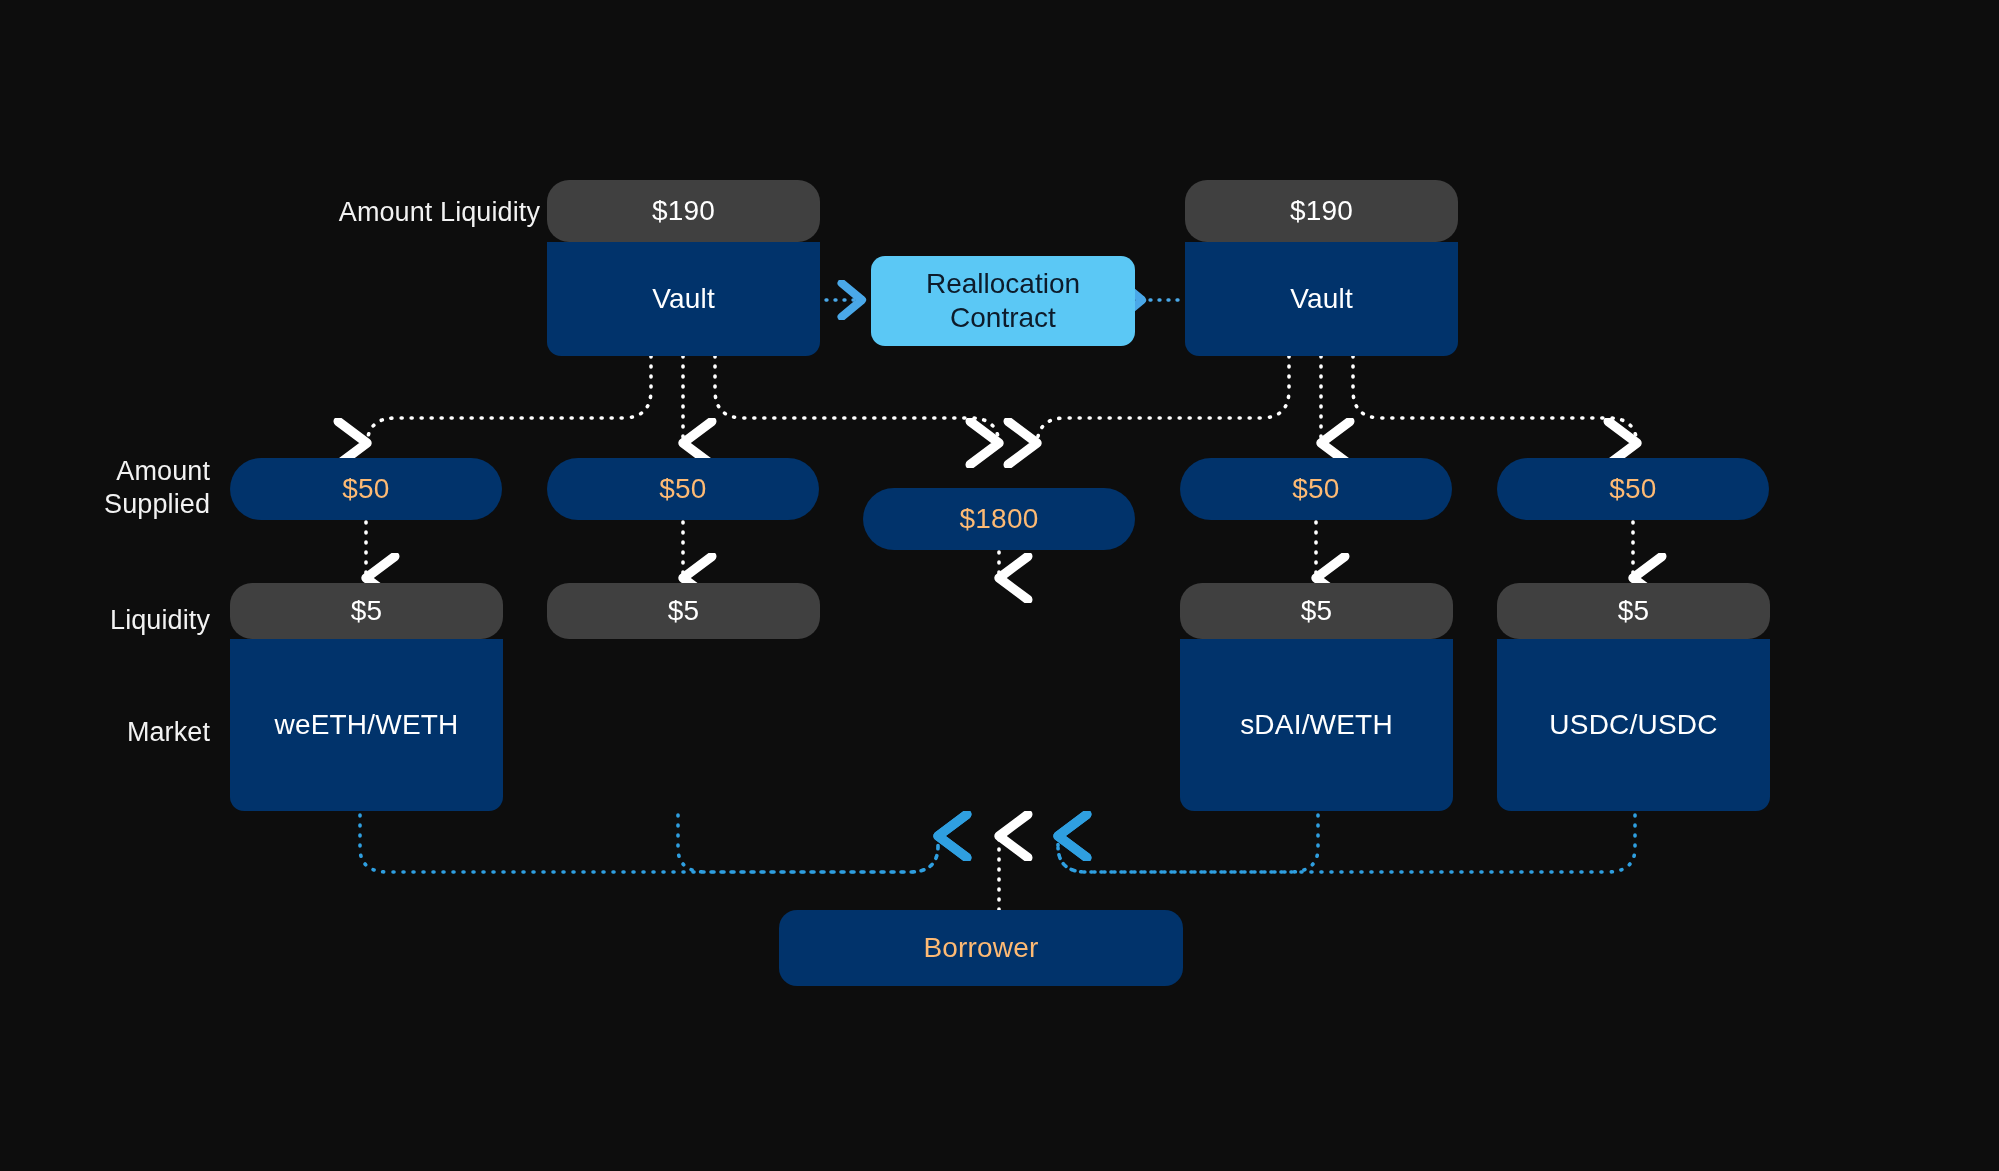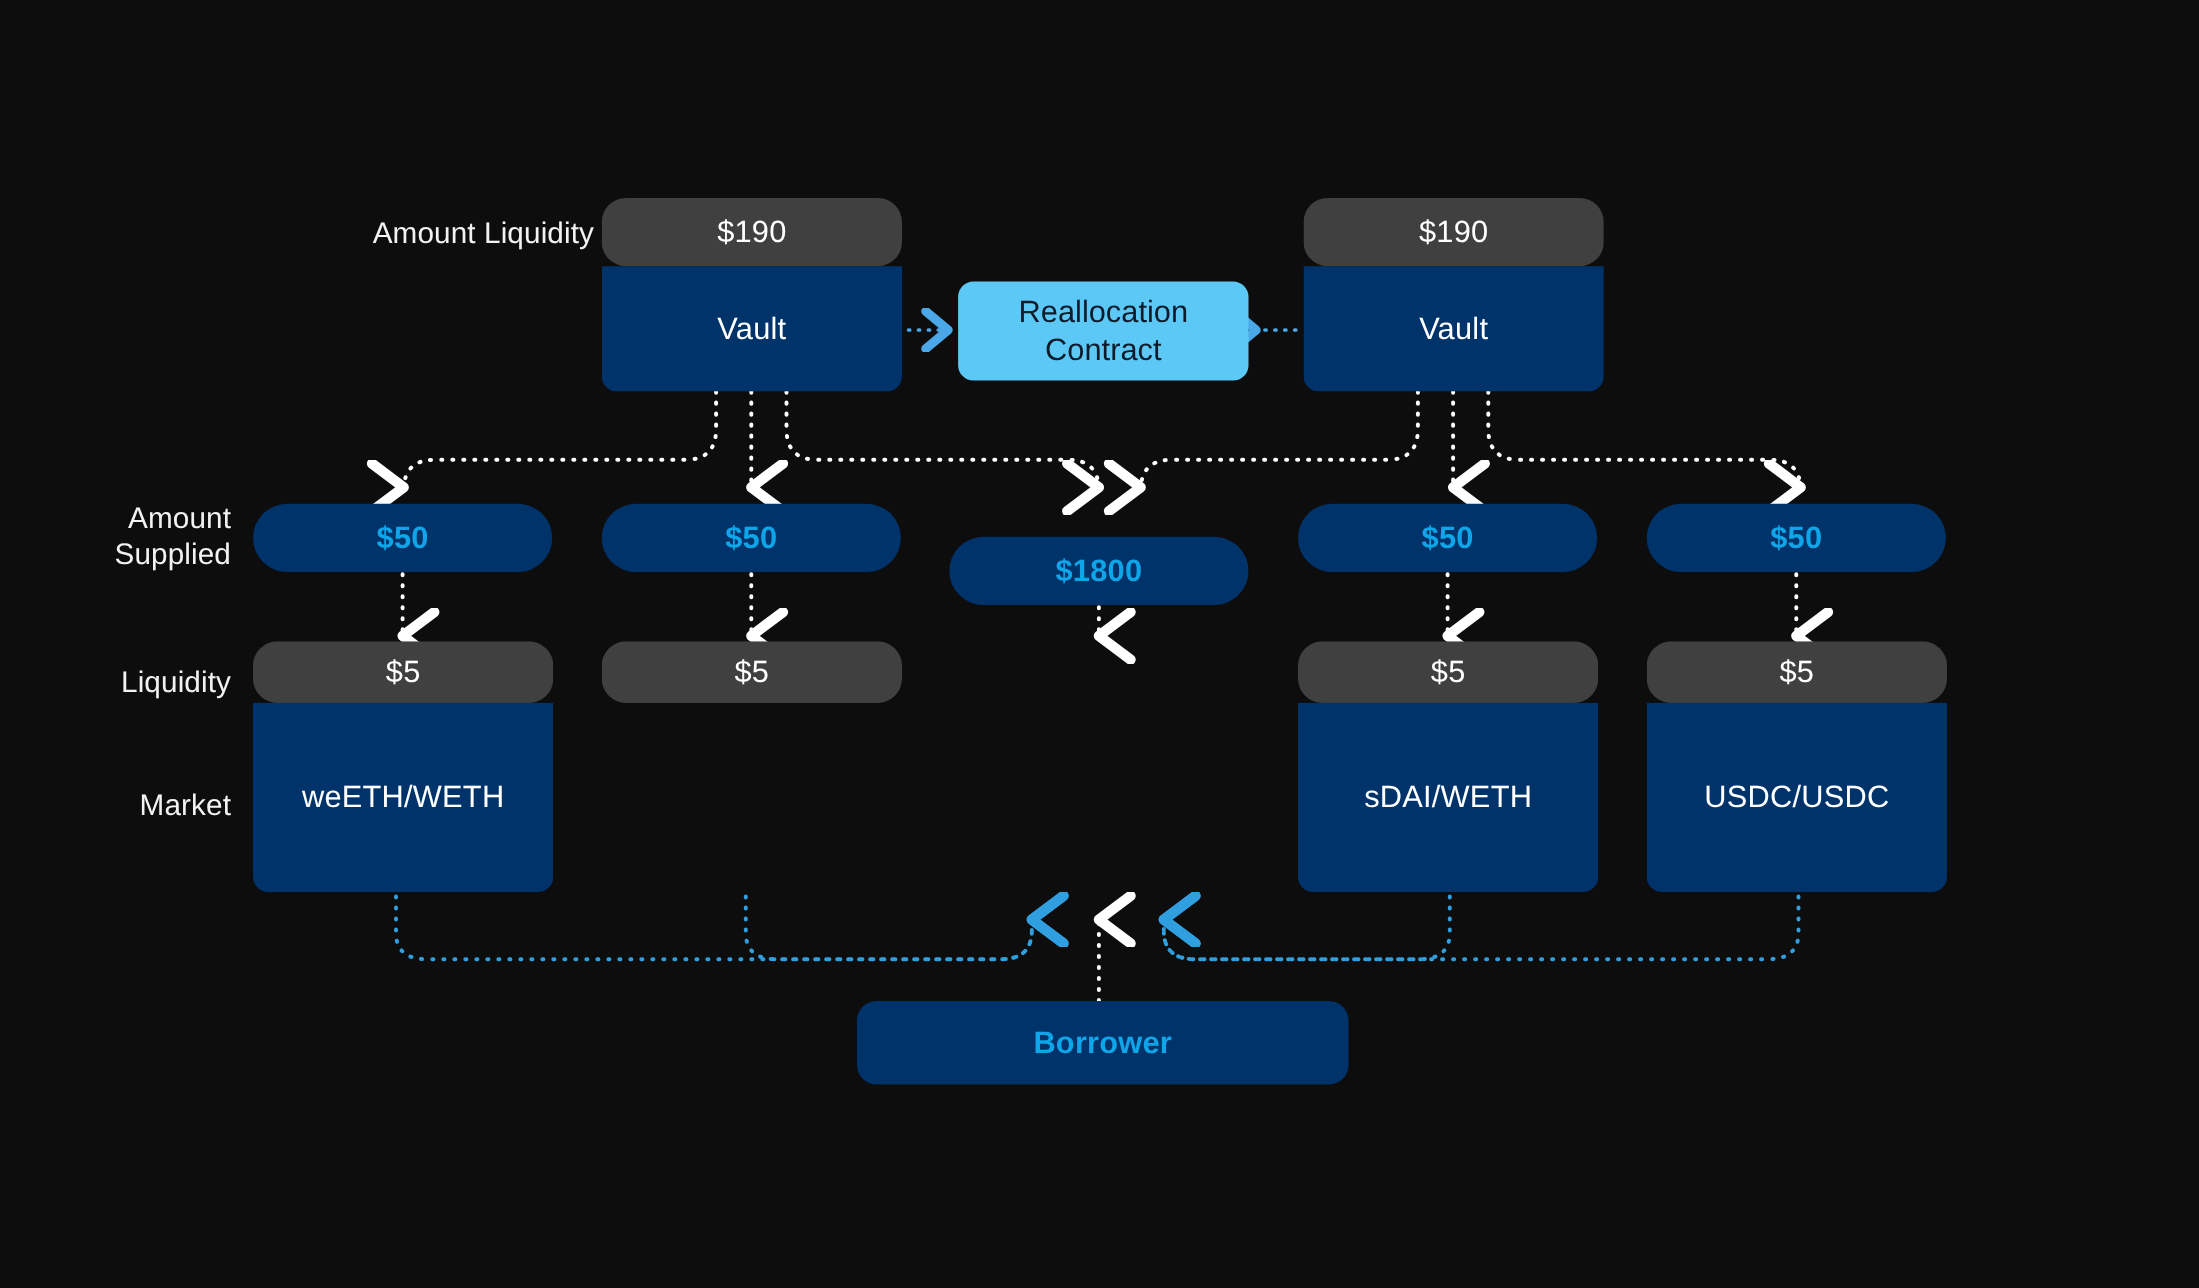--- a/index.html
+++ b/index.html
@@ -45,25 +45,24 @@
     flex:1;
     display:flex;align-items:center;justify-content:center;
     font-size:28px;
     letter-spacing:.2px;
   }
   .pill{
     position:absolute;
     box-sizing:border-box;
     border-radius:32px;
     background:#01336b;
-    color:#0ea5e9;
+    color:#fdba74;
     display:flex;align-items:center;justify-content:center;
     font-size:28px;
     letter-spacing:.2px;
-    font-weight:bold;
   }
   .realloc{
     position:absolute;
     box-sizing:border-box;
     border-radius:14px;
     background:#5bc8f5;
     color:#0d1b2a;
     display:flex;align-items:center;justify-content:center;
     text-align:center;
     font-size:28px;
@@ -176,15 +175,15 @@
   <div class="node" style="left:1180px;top:583px;width:273px;height:228px;">
     <div class="cap" style="height:56px;">$5</div>
     <div class="body">sDAI/WETH</div>
   </div>
 
   <div class="node" style="left:1497px;top:583px;width:273px;height:228px;">
     <div class="cap" style="height:56px;">$5</div>
     <div class="body">USDC/USDC</div>
   </div>
 
-  <div class="pill" style="left:779px;top:910px;width:447px;height:76px;border-radius:18px;">Borrower</div>
+  <div class="pill" style="left:779px;top:910px;width:404px;height:76px;border-radius:18px;">Borrower</div>
 
 </div>
 
 </body></html>

